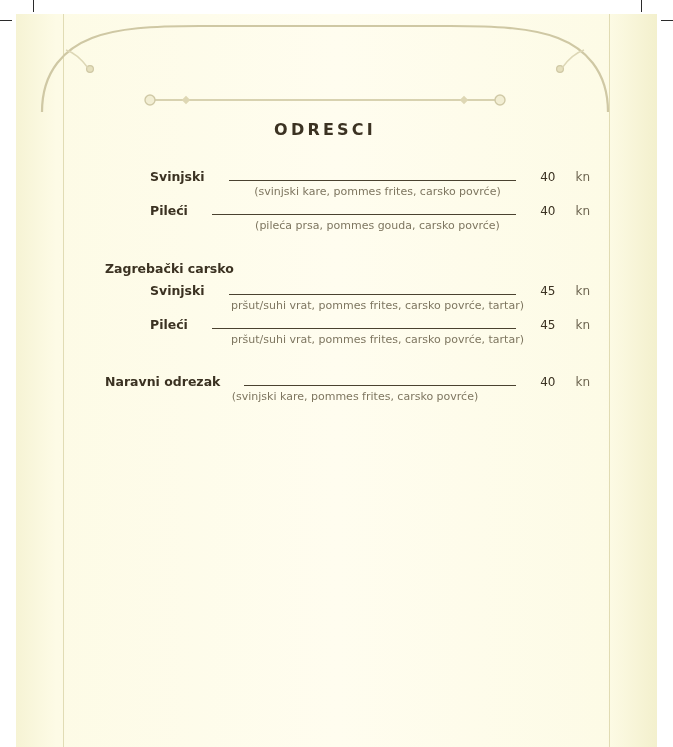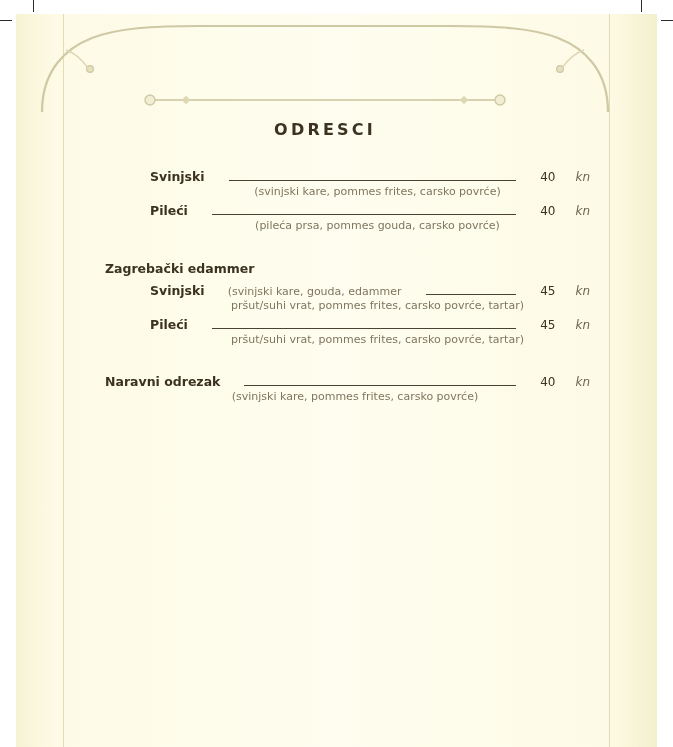--- a/index.html
+++ b/index.html
@@ -161,21 +161,20 @@
     font-size: 12px;
     font-weight: normal;
     color: #3b3222;
     white-space: nowrap;
   }
   .currency {
     font-size: 12px;
     font-weight: normal;
     color: #6d6550;
     margin-left: 4px;
-    font-style: italic;
   }
   .item-desc {
     font-size: 11px;
     color: #7e7660;
     padding-left: 105px;
     margin-top: 1px;
     line-height: 1.35;
     text-align: center;
   }
   .item-desc.flush {
@@ -248,26 +247,25 @@
           <span class="price">40</span>
           <span class="currency">kn</span>
         </div>
         <div class="item-desc">(pileća prsa, pommes gouda, carsko povrće)</div>
       </div>
     </div>
 
     <div class="spacer-lg"></div>
 
     <div class="section">
-      <div class="section-head">Zagrebački edammer</div>
+      <div class="section-head">Zagrebački carsko</div>
 
       <div class="item">
         <div class="item-line">
           <span class="item-name">Svinjski</span>
-          <span class="item-inline-desc">(svinjski kare, gouda, edammer</span>
           <span class="leader"></span>
           <span class="price">45</span>
           <span class="currency">kn</span>
         </div>
         <div class="item-desc cont">pršut/suhi vrat, pommes frites, carsko povrće, tartar)</div>
       </div>
 
       <div class="item">
         <div class="item-line">
           <span class="item-name">Pileći</span>

